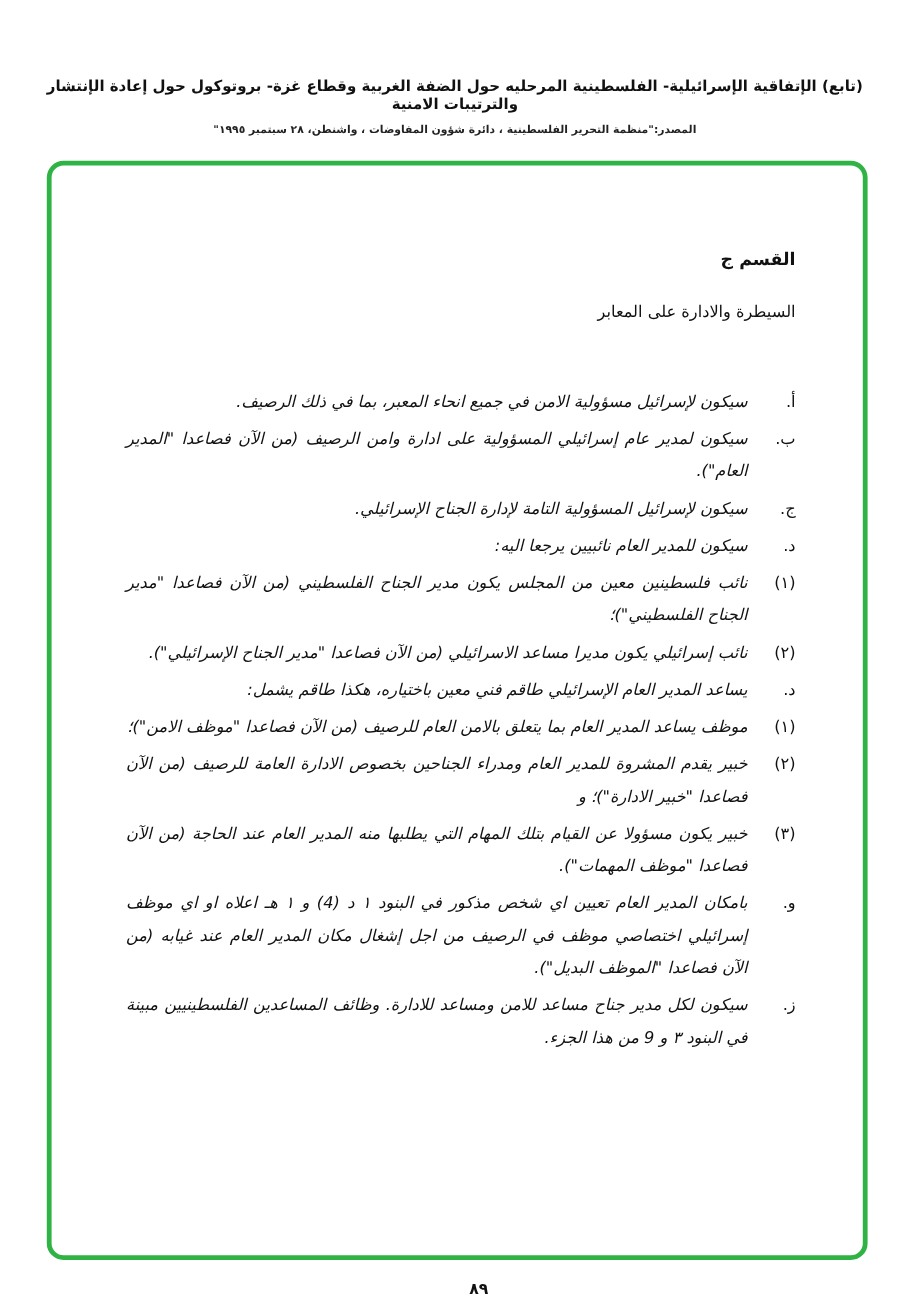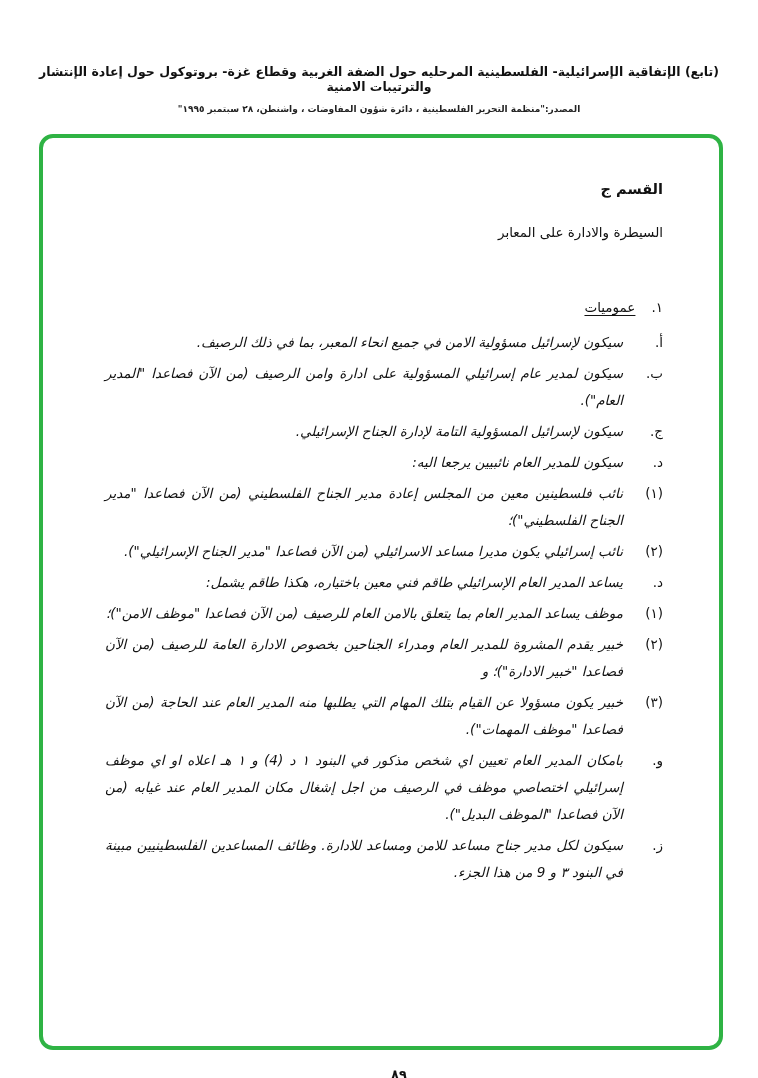--- a/index.html
+++ b/index.html
@@ -39,21 +39,21 @@
     left: 39px;
     top: 118px;
     width: 684px;
     height: 916px;
     border: 4px solid var(--frame-green);
     border-radius: 14px;
     background: #ffffff;
   }
   .content {
     direction: rtl;
-    padding: 38px 56px 0 62px;
+    padding: 66px 56px 0 62px;
     font-size: 13.5px;
     line-height: 27px;
   }
   .section-title {
     font-weight: bold;
     font-size: 14.5px;
     margin-bottom: 16px;
   }
   .section-subtitle {
     font-size: 13.5px;
@@ -102,23 +102,20 @@
 
   <div class="doc-header">
     <div class="doc-title">(تابع) الإتفاقية الإسرائيلية- الفلسطينية المرحليه حول الضفة الغربية وقطاع غزة- بروتوكول حول إعادة الإنتشار والترتيبات الامنية</div>
     <div class="doc-source">المصدر:"منظمة التحرير الفلسطينية ، دائرة شؤون المفاوضات ، واشنطن، ٢٨ سبتمبر ١٩٩٥"</div>
   </div>
 
   <div class="frame">
     <div class="content" dir="rtl">
       <div class="section-title">القسم ج</div>
       <div class="section-subtitle">السيطرة والادارة على المعابر</div>
-      <div class="list-heading">
-        <span class="heading-number">١.</span><span class="heading-text">عموميات</span>
-      </div>
       <div class="items">
   <div class="item">
     <span class="marker">أ.</span>
     <span class="item-text">سيكون لإسرائيل مسؤولية الامن في جميع انحاء المعبر، بما في ذلك الرصيف.</span>
   </div>
 
   <div class="item">
     <span class="marker">ب.</span>
     <span class="item-text">سيكون لمدير عام إسرائيلي المسؤولية على ادارة وامن الرصيف (من الآن فصاعدا "المدير العام").</span>
   </div>
@@ -128,21 +125,21 @@
     <span class="item-text">سيكون لإسرائيل المسؤولية التامة لإدارة الجناح الإسرائيلي.</span>
   </div>
 
   <div class="item">
     <span class="marker">د.</span>
     <span class="item-text">سيكون للمدير العام نائبيين يرجعا اليه:</span>
   </div>
 
   <div class="item">
     <span class="marker">(١)</span>
-    <span class="item-text">نائب فلسطينين معين من المجلس إعادة مدير الجناح الفلسطيني (من الآن فصاعدا "مدير الجناح الفلسطيني")؛</span>
+    <span class="item-text">نائب فلسطينين معين من المجلس يكون مدير الجناح الفلسطيني (من الآن فصاعدا "مدير الجناح الفلسطيني")؛</span>
   </div>
 
   <div class="item">
     <span class="marker">(٢)</span>
     <span class="item-text">نائب إسرائيلي يكون مديرا مساعد الاسرائيلي (من الآن فصاعدا "مدير الجناح الإسرائيلي").</span>
   </div>
 
   <div class="item">
     <span class="marker">د.</span>
     <span class="item-text">يساعد المدير العام الإسرائيلي طاقم فني معين باختياره، هكذا طاقم يشمل:</span>

